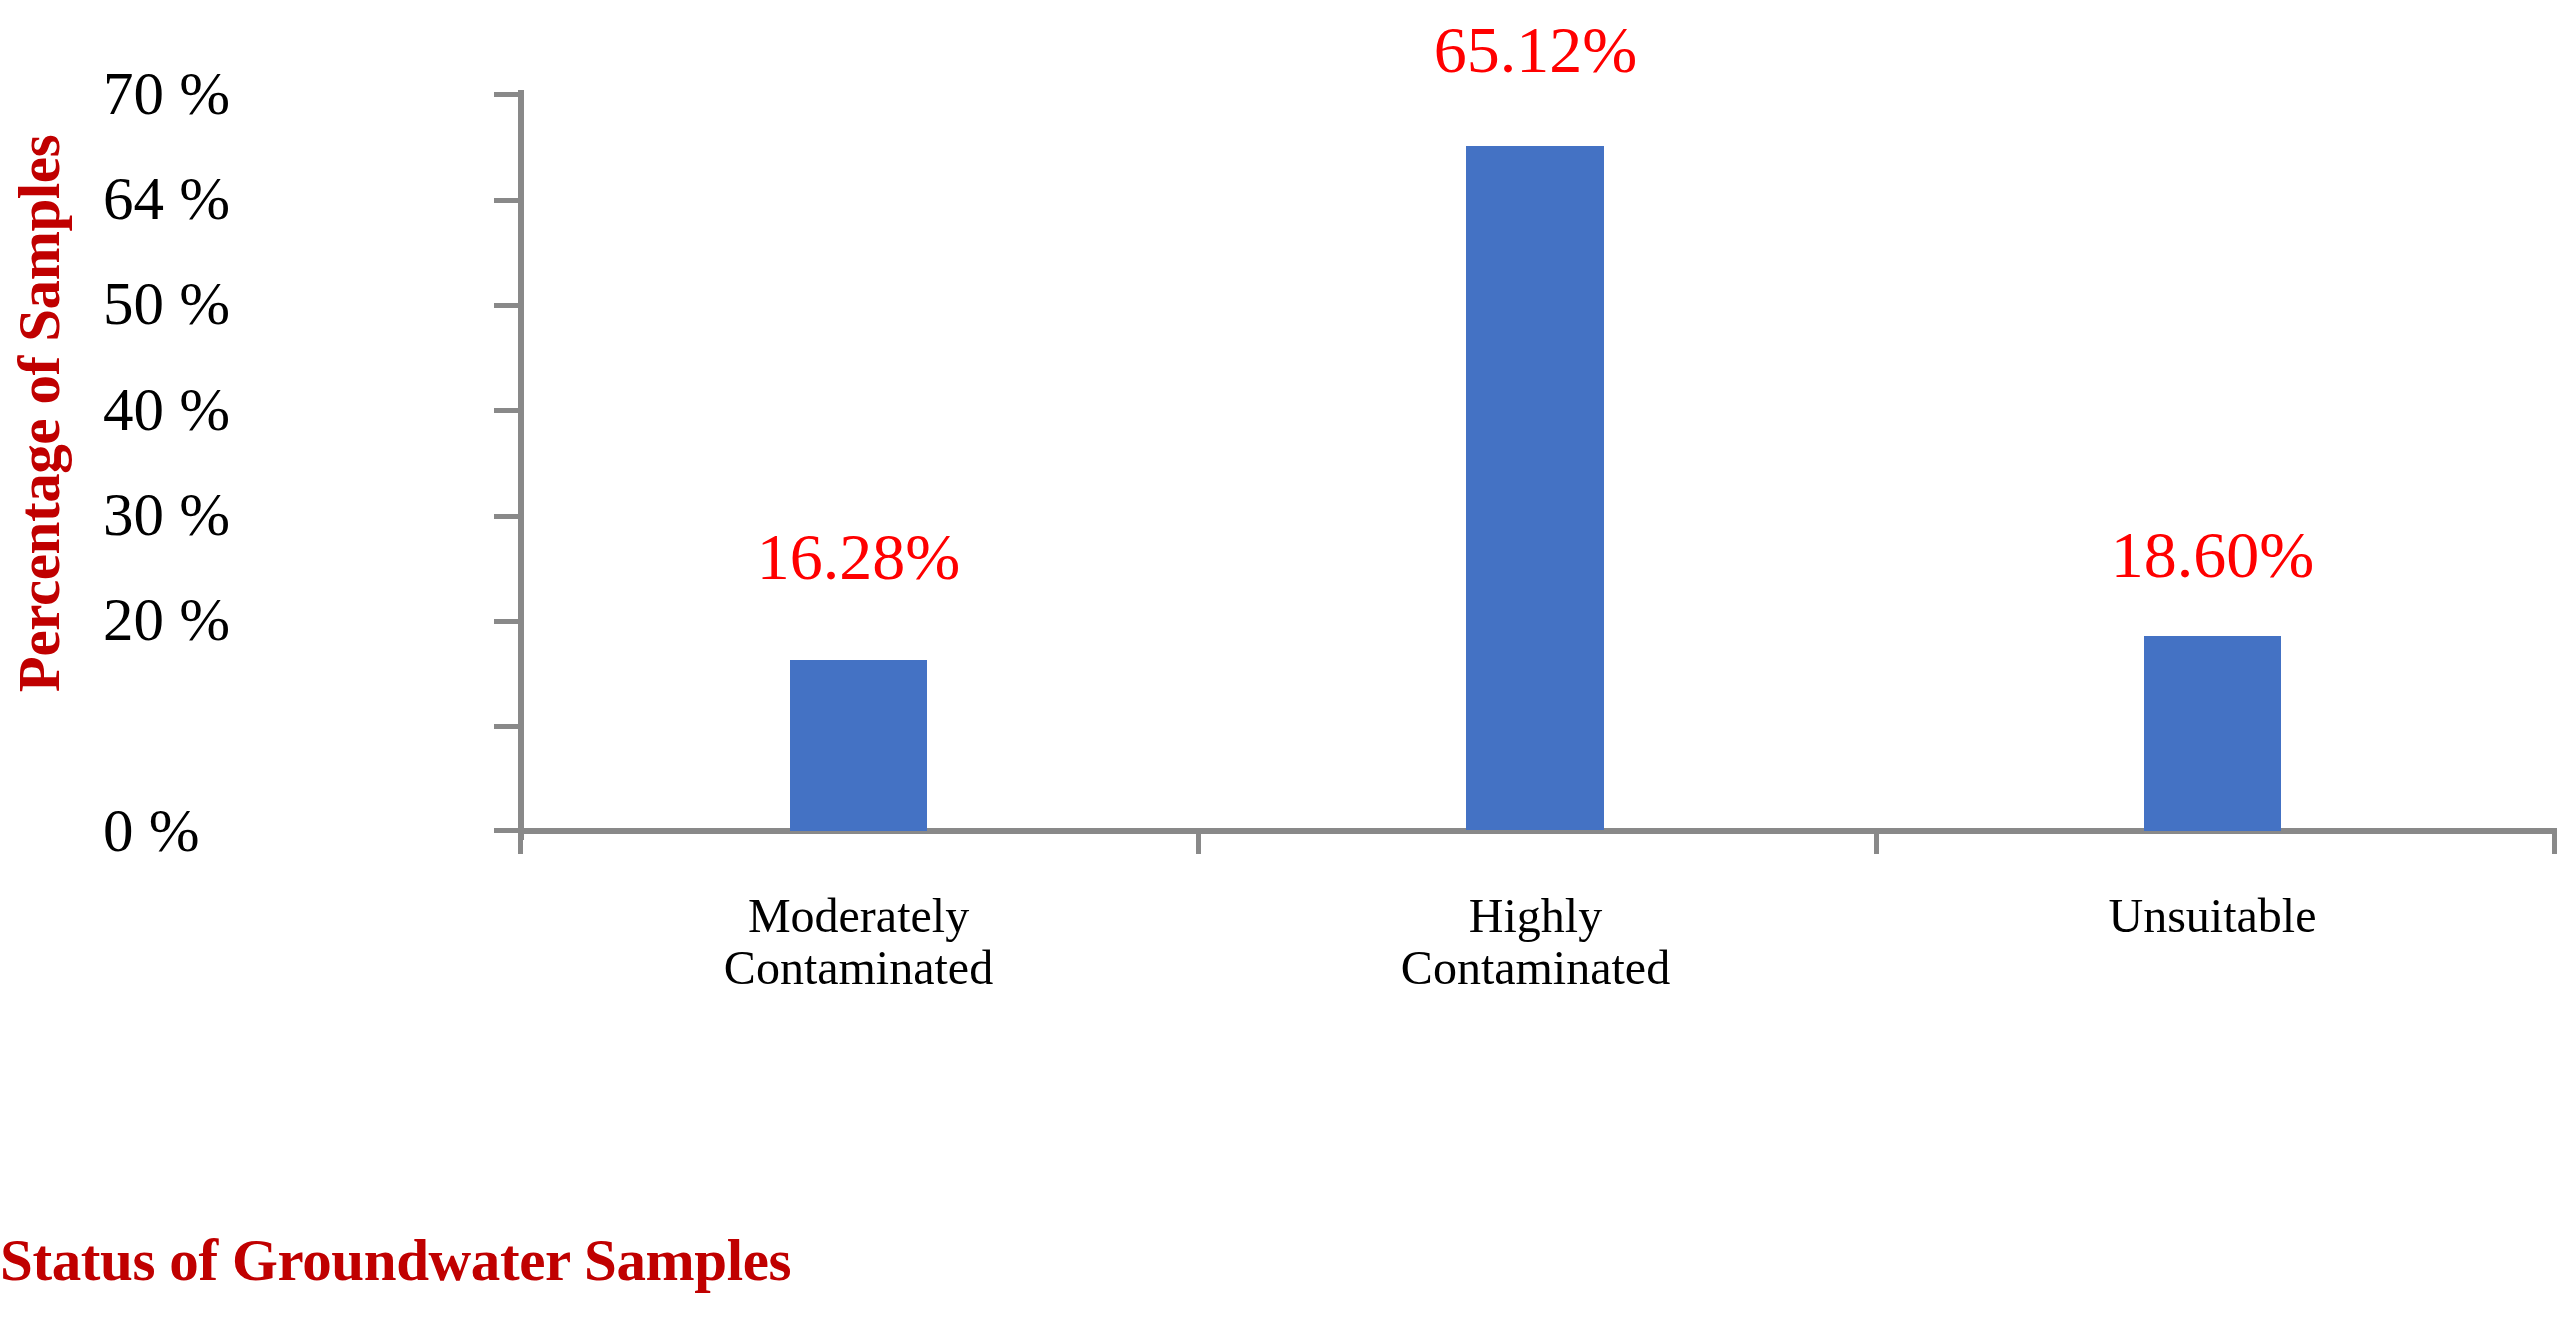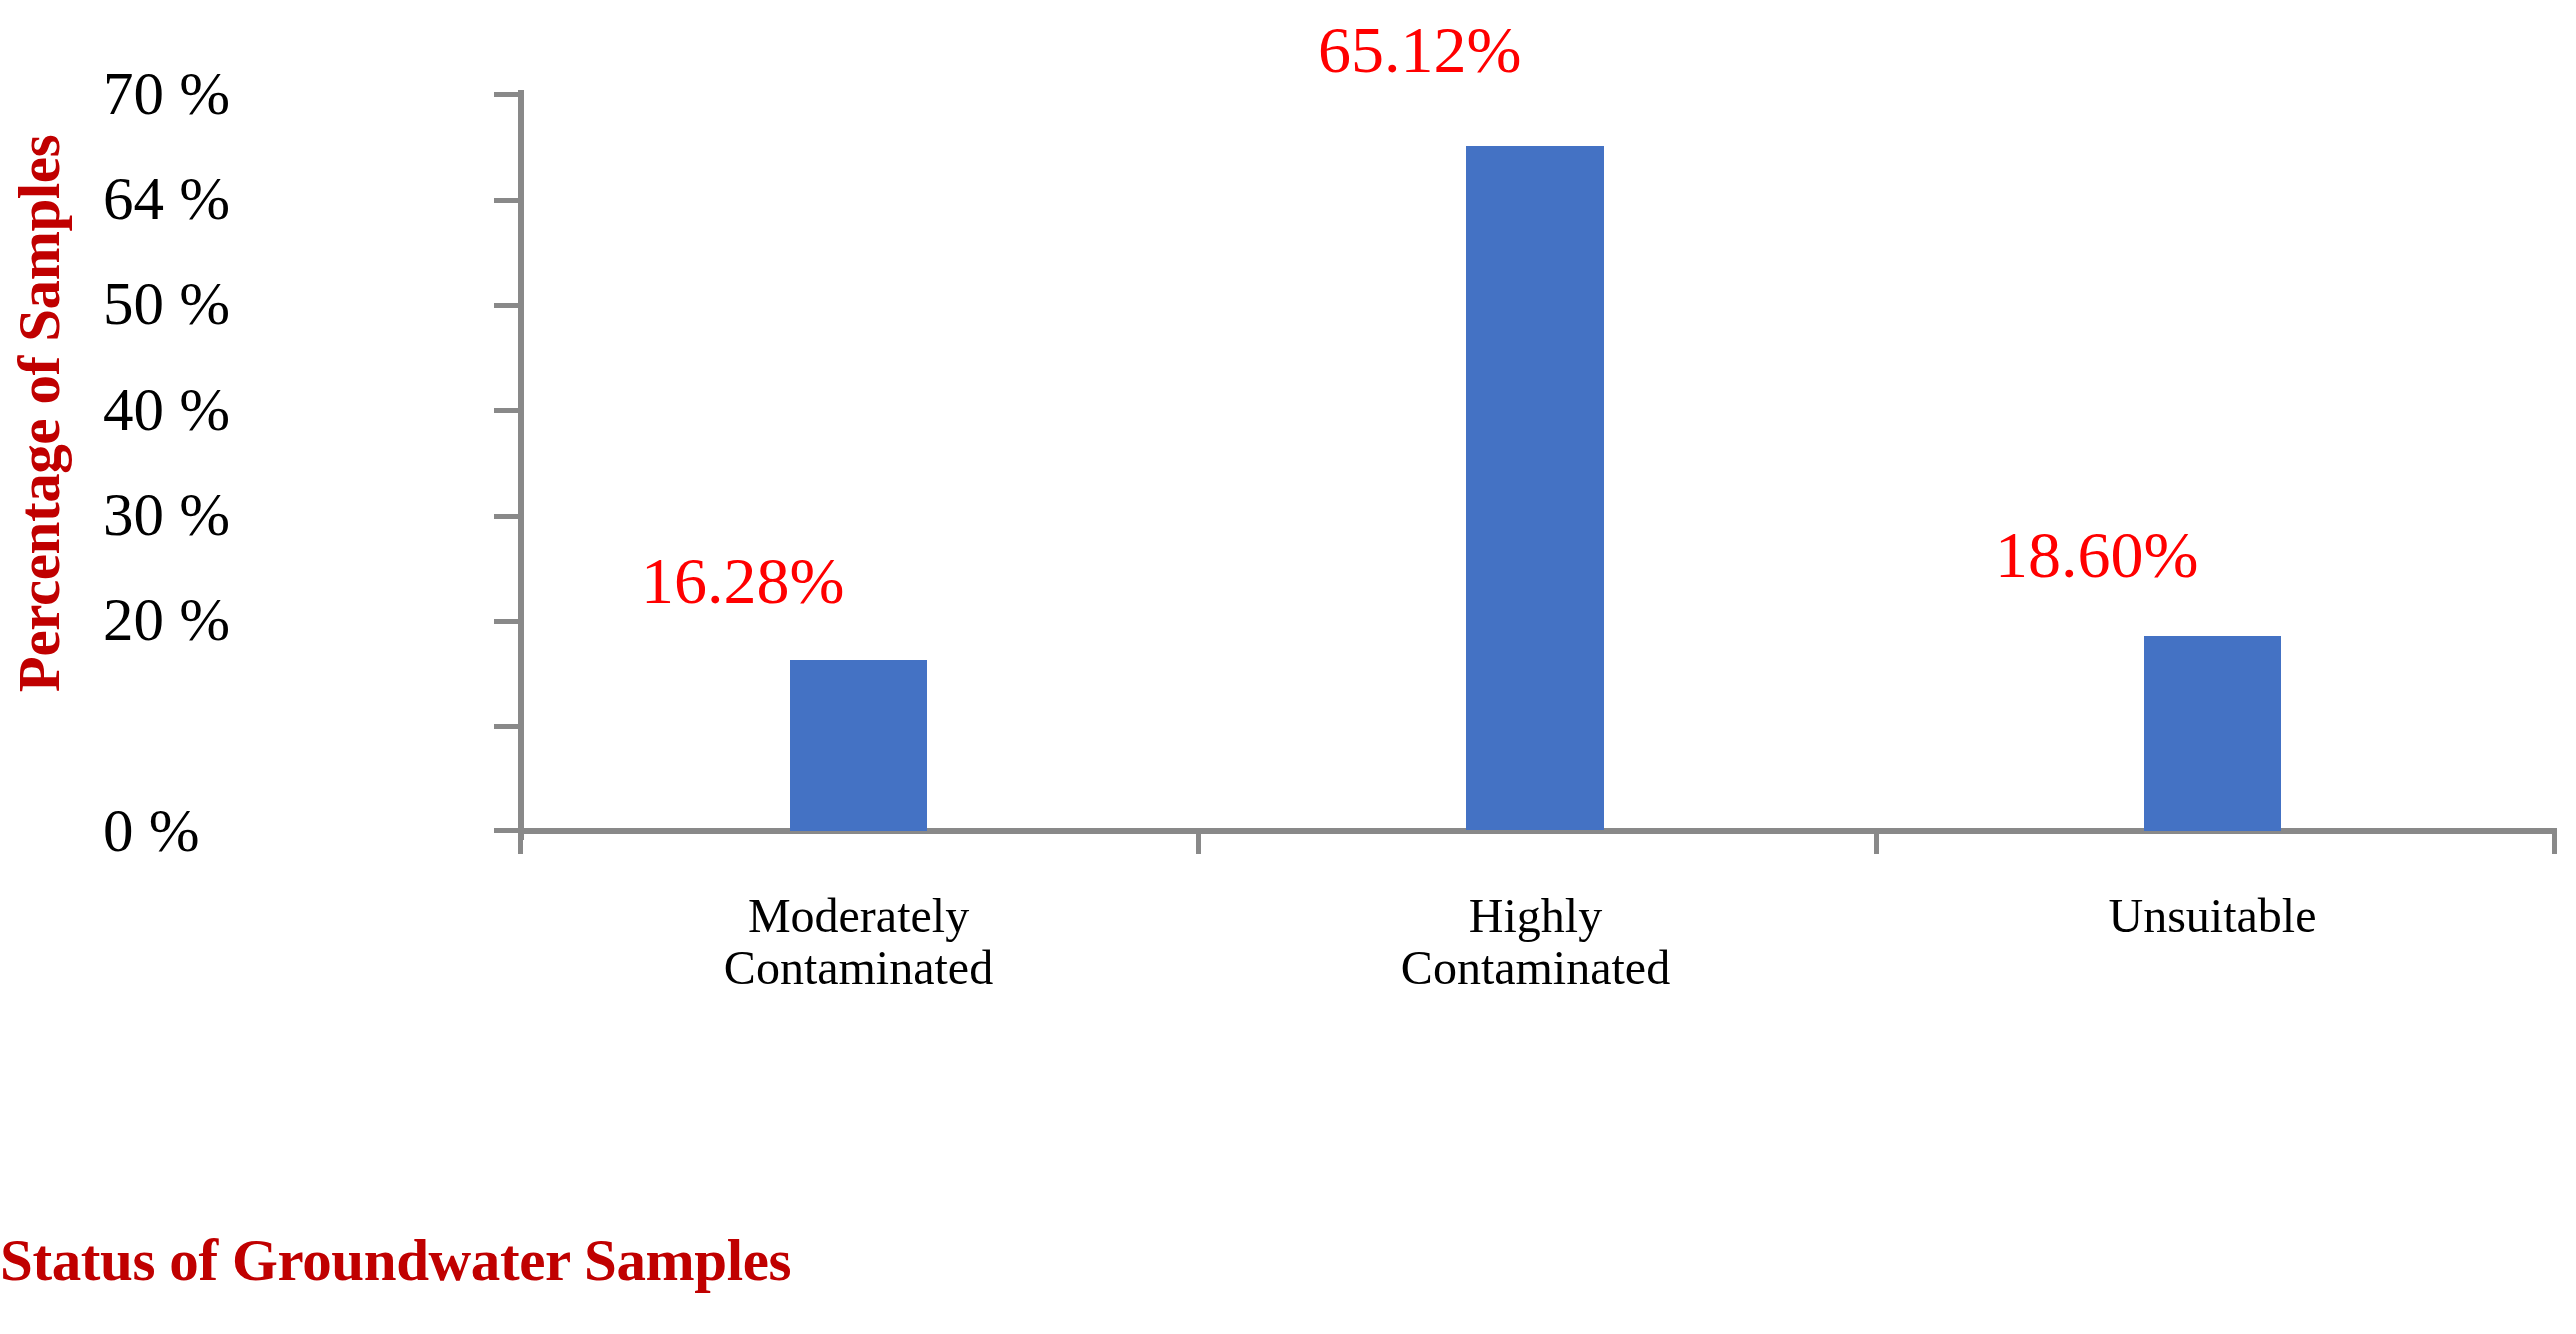--- a/index.html
+++ b/index.html
@@ -92,20 +92,21 @@
   .bar {
     position: absolute;
     background: #4472C4;
   }
 
   
   .data-label {
     position: absolute;
     color: #FF0000;
     font-size: 66px;
+    text-align: center;
     font-family: "Liberation Serif", "DejaVu Serif", serif;
     white-space: nowrap;
     line-height: 1;
   }
 
   
   .cat-label {
     position: absolute;
     color: #000000;
     font-size: 48px;
@@ -144,21 +145,21 @@
 
   <div class="x-tick" style="left:518px"></div>
   <div class="x-tick" style="left:1196px"></div>
   <div class="x-tick" style="left:1874px"></div>
   <div class="x-tick" style="left:2552px"></div>
 
   <div class="bar" style="left:790px;  top:660px; width:137px; height:171px;"></div>
   <div class="bar" style="left:1466px; top:146px; width:138px; height:684px;"></div>
   <div class="bar" style="left:2144px; top:636px; width:137px; height:195px;"></div>
 
-  <div class="data-label" style="left:641px;  top:548px; width:435px;">16.28%</div>
+  <div class="data-label" style="left:641px;  top:524px; width:435px;">16.28%</div>
   <div class="data-label" style="left:1318px; top:17.4px;  width:435px;">65.12%</div>
   <div class="data-label" style="left:1995px; top:522px; width:435px;">18.60%</div>
 
   <div class="cat-label" style="left:554px;  top:890px; width:609px;">Moderately
 Contaminated</div>
   <div class="cat-label" style="left:1231px; top:890px; width:609px;">Highly
 Contaminated</div>
   <div class="cat-label" style="left:1908px; top:890px; width:609px;">Unsuitable</div>
 
   <div class="axis-title" id="x-axis-title">Status of Groundwater Samples</div>

